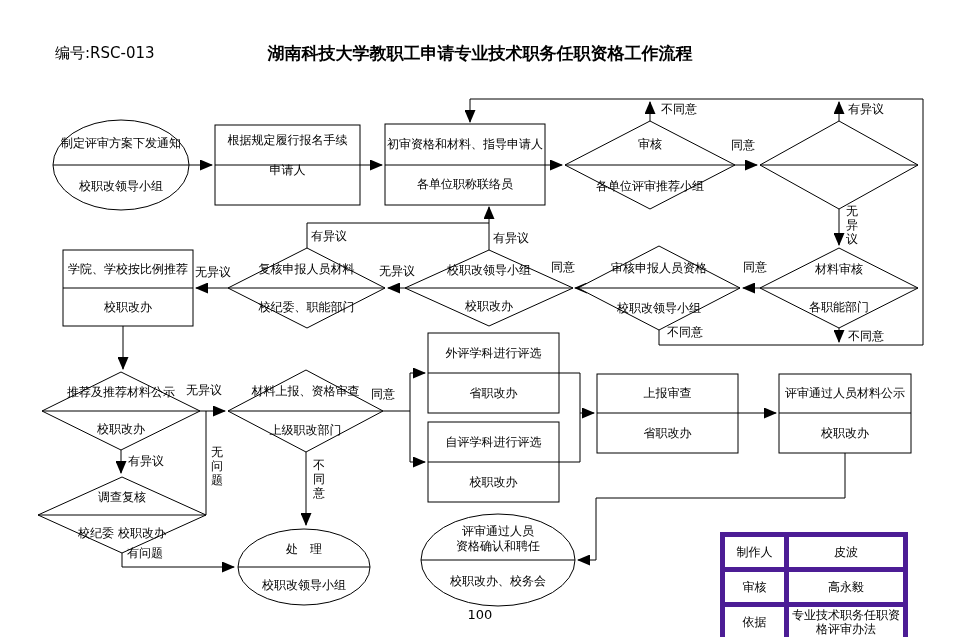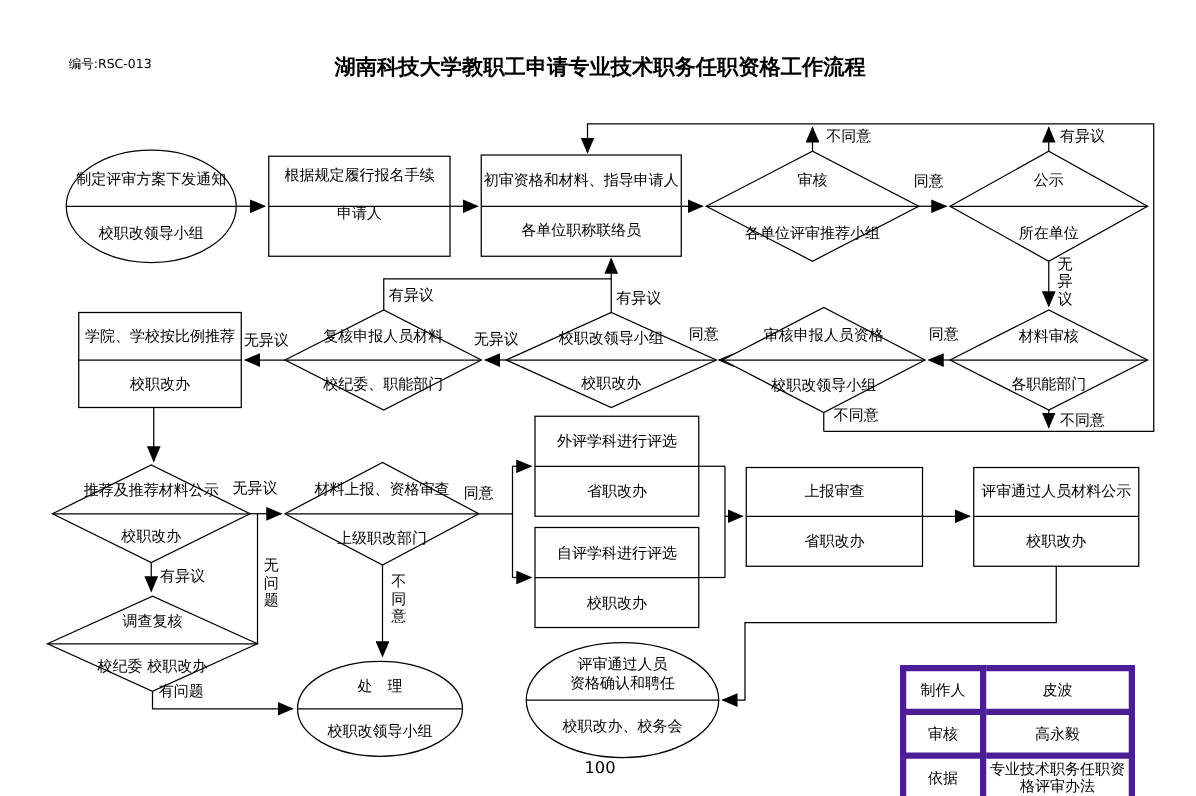--- a/index.html
+++ b/index.html
@@ -1,20 +1,20 @@
 <!DOCTYPE html>
 <html><head>
 <meta charset="utf-8">
 <style>
   html,body{margin:0;padding:0;background:#fff;}
   #page{position:relative;width:957px;height:637px;background:#ffffff;overflow:hidden;
         font-family:"DejaVu Sans","Liberation Sans",sans-serif;color:#000;}
   #wires{position:absolute;left:0;top:0;width:957px;height:637px;}
   .abs{position:absolute;}
-  .hdr-code{left:55px;top:44px;font-size:10px;}
+  .hdr-code{left:55px;top:44px;font-size:15px;}
   .hdr-title{left:190px;top:42px;width:580px;text-align:center;font-size:17px;font-weight:bold;}
   .node-text{position:absolute;display:flex;flex-direction:column;pointer-events:none;}
   .node-text .half{flex:1;display:flex;align-items:center;justify-content:center;
                    font-size:12px;white-space:pre;text-align:center;line-height:15px;}
   .elabel{position:absolute;font-size:12px;white-space:nowrap;}
   .vlabel{position:absolute;font-size:12px;width:14px;line-height:14px;word-break:break-all;
           white-space:normal;text-align:center;}
   .pagenum{left:452px;top:607px;width:56px;text-align:center;font-size:13px;}
   #info-table{position:absolute;left:720px;top:532px;width:188px;border-collapse:collapse;}
   #info-table td{border:5px solid #4c1d95;font-size:12px;text-align:center;vertical-align:middle;
@@ -132,24 +132,20 @@
     <div class="half">申请人</div>
   </div>
   <div class="node-text" style="left:385px;top:124px;width:160px;height:81px;">
     <div class="half">初审资格和材料、指导申请人</div>
     <div class="half">各单位职称联络员</div>
   </div>
   <div class="node-text" style="left:565px;top:123px;width:170px;height:84px;">
     <div class="half">审核</div>
     <div class="half">各单位评审推荐小组</div>
   </div>
-  <div class="node-text" style="left:760px;top:123px;width:158px;height:84px;">
-    <div class="half">公示</div>
-    <div class="half">所在单位</div>
-  </div>
   <div class="node-text" style="left:760px;top:250px;width:158px;height:76px;">
     <div class="half">材料审核</div>
     <div class="half">各职能部门</div>
   </div>
   <div class="node-text" style="left:578px;top:248px;width:162px;height:80px;">
     <div class="half">审核申报人员资格</div>
     <div class="half">校职改领导小组</div>
   </div>
   <div class="node-text" style="left:405px;top:252px;width:168px;height:72px;">
     <div class="half">校职改领导小组</div>

